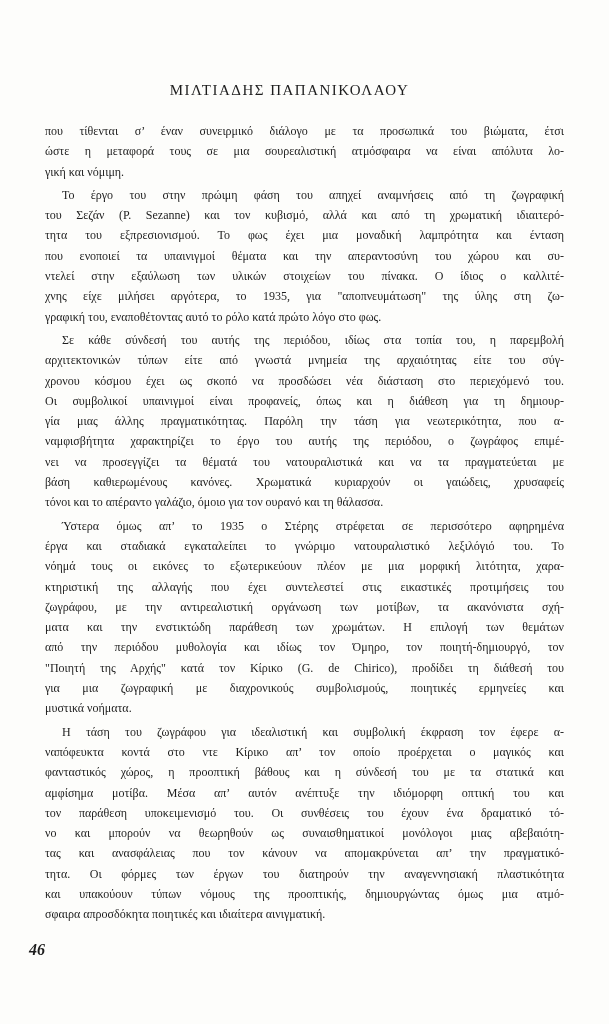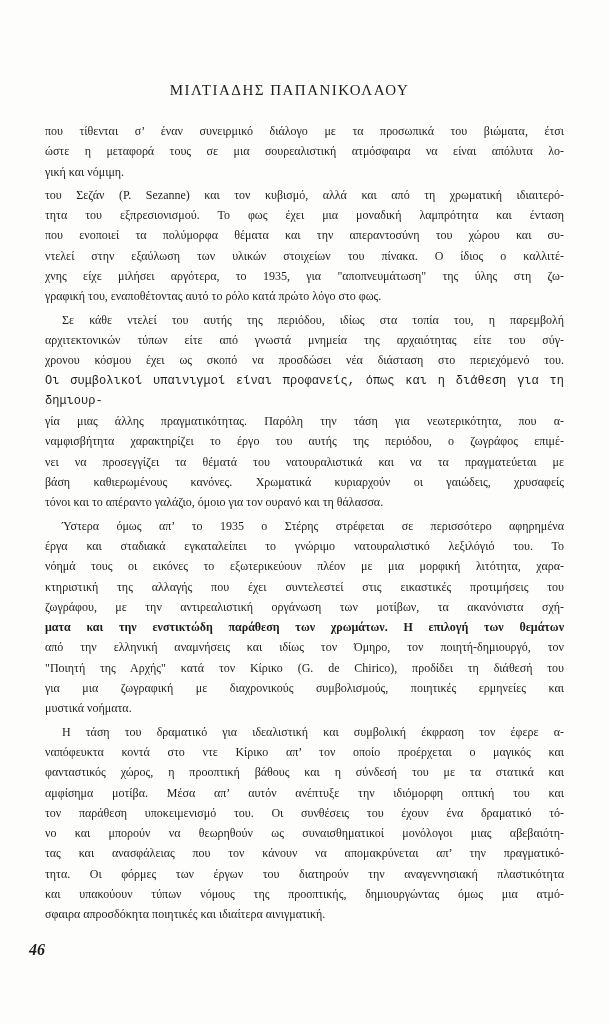--- a/index.html
+++ b/index.html
@@ -47,55 +47,56 @@
 
   <div class="text-block">
 
     <p class="para">
       <span class="line" style="display: block;">που τίθενται σ’ έναν συνειρμικό διάλογο με τα προσωπικά του βιώματα, έτσι</span>
       <span class="line" style="display: block;">ώστε η μεταφορά τους σε μια σουρεαλιστική ατμόσφαιρα να είναι απόλυτα λο-</span>
       <span class="line last" style="display: block;">γική και νόμιμη.</span>
     </p>
 
     <p class="para">
+      <span class="line first" style="display: block;">Το έργο του στην πρώιμη φάση του απηχεί αναμνήσεις από τη ζωγραφική</span>
       <span class="line" style="display: block;">του Σεζάν (P. Sezanne) και τον κυβισμό, αλλά και από τη χρωματική ιδιαιτερό-</span>
       <span class="line" style="display: block;">τητα του εξπρεσιονισμού. Το φως έχει μια μοναδική λαμπρότητα και ένταση</span>
-      <span class="line" style="display: block;">που ενοποιεί τα πολύμορφα θέματα και την απεραντοσύνη του χώρου και συ-</span>
+      <span class="line" style="display: block;">που ενοποιεί τα υπαινιγμοί θέματα και την απεραντοσύνη του χώρου και συ-</span>
       <span class="line" style="display: block;">ντελεί στην εξαύλωση των υλικών στοιχείων του πίνακα. Ο ίδιος ο καλλιτέ-</span>
       <span class="line" style="display: block;">χνης είχε μιλήσει αργότερα, το 1935, για "αποπνευμάτωση" της ύλης στη ζω-</span>
       <span class="line last" style="display: block;">γραφική του, εναποθέτοντας αυτό το ρόλο κατά πρώτο λόγο στο φως.</span>
     </p>
 
     <p class="para">
-      <span class="line first" style="display: block;">Σε κάθε ντελεί του αυτής της περιόδου, ιδίως στα τοπία του, η παρεμβολή</span>
+      <span class="line first" style="display: block;">Σε κάθε σύνδεσή του αυτής της περιόδου, ιδίως στα τοπία του, η παρεμβολή</span>
       <span class="line" style="display: block;">αρχιτεκτονικών τύπων είτε από γνωστά μνημεία της αρχαιότητας είτε του σύγ-</span>
       <span class="line" style="display: block;">χρονου κόσμου έχει ως σκοπό να προσδώσει νέα διάσταση στο περιεχόμενό του.</span>
-      <span class="line" style="display: block; font-family: Liberation Mono, monospace;">Οι συμβολικοί υπαινιγμοί είναι προφανείς, όπως και η διάθεση για τη δημιουρ-</span>
+      <span class="line" style="display: block;">Οι συμβολικοί υπαινιγμοί είναι προφανείς, όπως και η διάθεση για τη δημιουρ-</span>
       <span class="line" style="display: block;">γία μιας άλλης πραγματικότητας. Παρόλη την τάση για νεωτερικότητα, που α-</span>
       <span class="line" style="display: block;">ναμφισβήτητα χαρακτηρίζει το έργο του αυτής της περιόδου, ο ζωγράφος επιμέ-</span>
       <span class="line" style="display: block;">νει να προσεγγίζει τα θέματά του νατουραλιστικά και να τα πραγματεύεται με</span>
       <span class="line" style="display: block;">βάση καθιερωμένους κανόνες. Χρωματικά κυριαρχούν οι γαιώδεις, χρυσαφείς</span>
       <span class="line last" style="display: block;">τόνοι και το απέραντο γαλάζιο, όμοιο για τον ουρανό και τη θάλασσα.</span>
     </p>
 
     <p class="para">
       <span class="line first" style="display: block;">Ύστερα όμως απ’ το 1935 ο Στέρης στρέφεται σε περισσότερο αφηρημένα</span>
       <span class="line" style="display: block;">έργα και σταδιακά εγκαταλείπει το γνώριμο νατουραλιστικό λεξιλόγιό του. Το</span>
       <span class="line" style="display: block;">νόημά τους οι εικόνες το εξωτερικεύουν πλέον με μια μορφική λιτότητα, χαρα-</span>
       <span class="line" style="display: block;">κτηριστική της αλλαγής που έχει συντελεστεί στις εικαστικές προτιμήσεις του</span>
       <span class="line" style="display: block;">ζωγράφου, με την αντιρεαλιστική οργάνωση των μοτίβων, τα ακανόνιστα σχή-</span>
-      <span class="line" style="display: block; font-weight: bold;">ματα και την ενστικτώδη παράθεση των χρωμάτων. Η επιλογή των θεμάτων</span>
-      <span class="line" style="display: block;">από την ελληνική αναμνήσεις και ιδίως τον Όμηρο, τον ποιητή-δημιουργό, τον</span>
+      <span class="line" style="display: block;">ματα και την ενστικτώδη παράθεση των χρωμάτων. Η επιλογή των θεμάτων</span>
+      <span class="line" style="display: block;">από την περιόδου μυθολογία και ιδίως τον Όμηρο, τον ποιητή-δημιουργό, τον</span>
       <span class="line" style="display: block;">"Ποιητή της Αρχής" κατά τον Κίρικο (G. de Chirico), προδίδει τη διάθεσή του</span>
       <span class="line" style="display: block;">για μια ζωγραφική με διαχρονικούς συμβολισμούς, ποιητικές ερμηνείες και</span>
       <span class="line last" style="display: block;">μυστικά νοήματα.</span>
     </p>
 
     <p class="para">
-      <span class="line first" style="display: block;">Η τάση του δραματικό για ιδεαλιστική και συμβολική έκφραση τον έφερε α-</span>
+      <span class="line first" style="display: block;">Η τάση του ζωγράφου για ιδεαλιστική και συμβολική έκφραση τον έφερε α-</span>
       <span class="line" style="display: block;">ναπόφευκτα κοντά στο ντε Κίρικο απ’ τον οποίο προέρχεται ο μαγικός και</span>
       <span class="line" style="display: block;">φανταστικός χώρος, η προοπτική βάθους και η σύνδεσή του με τα στατικά και</span>
       <span class="line" style="display: block;">αμφίσημα μοτίβα. Μέσα απ’ αυτόν ανέπτυξε την ιδιόμορφη οπτική του και</span>
       <span class="line" style="display: block;">τον παράθεση υποκειμενισμό του. Οι συνθέσεις του έχουν ένα δραματικό τό-</span>
       <span class="line" style="display: block;">νο και μπορούν να θεωρηθούν ως συναισθηματικοί μονόλογοι μιας αβεβαιότη-</span>
       <span class="line" style="display: block;">τας και ανασφάλειας που τον κάνουν να απομακρύνεται απ’ την πραγματικό-</span>
       <span class="line" style="display: block;">τητα. Οι φόρμες των έργων του διατηρούν την αναγεννησιακή πλαστικότητα</span>
       <span class="line" style="display: block;">και υπακούουν τύπων νόμους της προοπτικής, δημιουργώντας όμως μια ατμό-</span>
       <span class="line last" style="display: block;">σφαιρα απροσδόκητα ποιητικές και ιδιαίτερα αινιγματική.</span>
     </p>

